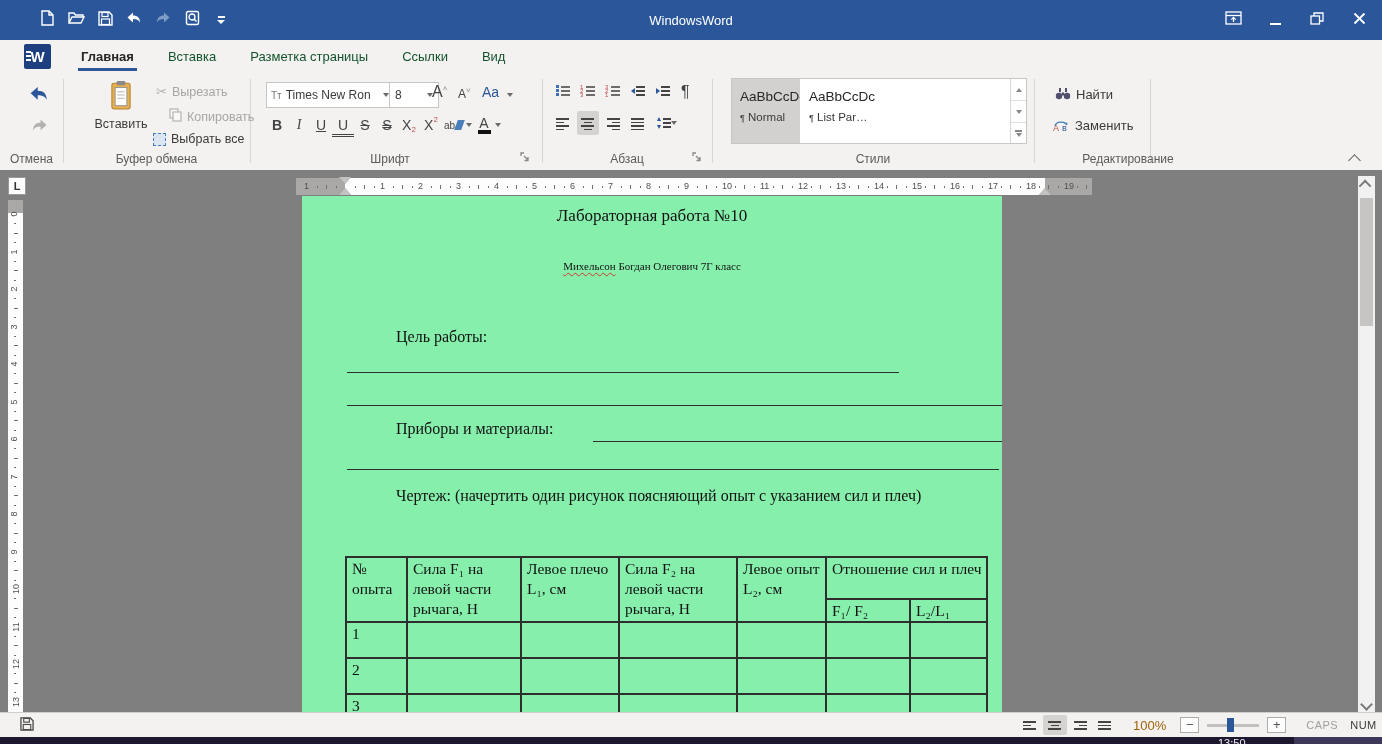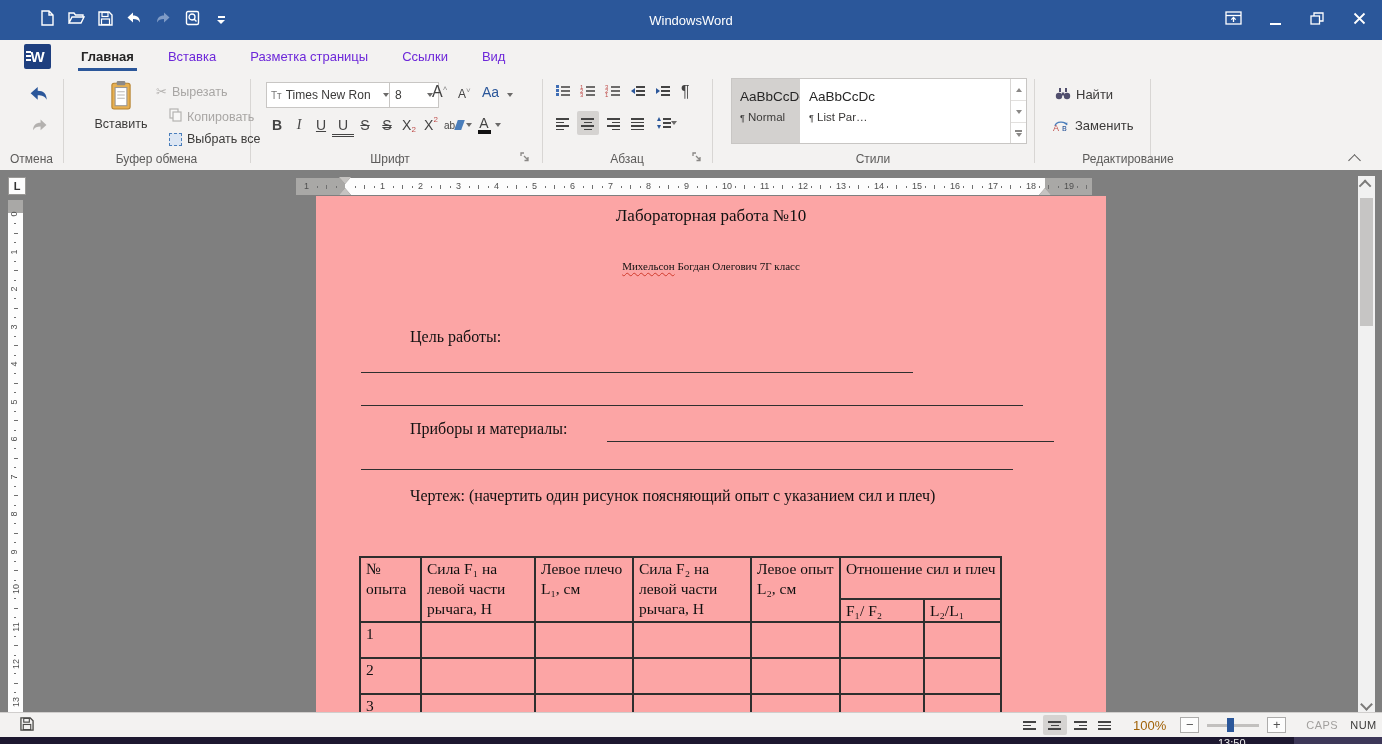--- a/index.html
+++ b/index.html
@@ -16,21 +16,21 @@
              color:#fff;font-size:13px;}
   .winbtns{position:absolute;right:14px;top:0;height:40px;display:flex;align-items:center;gap:24px;}
   .winbtns .wbtn{width:18px;height:16px;display:flex;align-items:center;justify-content:center;}
 
   
   .tabrow{position:absolute;left:0;top:40px;width:1382px;height:33px;background:#f3f2f1;}
   .logo{position:absolute;left:24px;top:4px;width:27px;height:25px;background:#1e3f7f;border-radius:2px;
         color:#fff;font-weight:bold;font-size:15px;display:flex;align-items:center;justify-content:center;}
   .logo:before{content:"";position:absolute;left:2px;top:7px;width:5px;height:1.5px;background:#fff;box-shadow:0 4px 0 #fff, 0 8px 0 #fff;}
   .tabs{position:absolute;left:64px;top:0;height:33px;display:flex;}
-  .tab{position:relative;height:33px;display:flex;align-items:center;padding:0 17px;font-size:13px;color:#6d28d9;cursor:default;}
+  .tab{position:relative;height:33px;display:flex;align-items:center;padding:0 17px;font-size:13px;color:#14532d;cursor:default;}
   .tab.active{color:#262626;font-weight:bold;}
   .tab.active:after{content:"";position:absolute;left:14px;right:14px;bottom:2px;height:3px;background:#2b579a;}
 
   
   .ribbon{position:absolute;left:0;top:73px;width:1382px;height:97px;background:#f3f2f1;border-bottom:1px solid #cfcdcb;}
   .gsep{position:absolute;top:6px;width:1px;height:84px;background:#d8d6d4;}
   .glabel{position:absolute;bottom:4px;font-size:12px;color:#5c5b5a;text-align:center;}
   .rbtn{color:#3b3a39;font-size:12.5px;display:flex;align-items:center;gap:5px;cursor:default;}
   .dim{color:#a8a6a4;}
   .chev{width:0;height:0;border-left:3.5px solid transparent;border-right:3.5px solid transparent;border-top:4px solid #6b6a69;display:inline-block;}
@@ -71,21 +71,21 @@
   .vtick{position:absolute;left:6px;height:1px;background:#707070;}
   .vtick.mid{width:4px;}
   .vtick.dot{width:2px;}
   .tri-down{width:0;height:0;border-left:6px solid transparent;border-right:6px solid transparent;border-top:7px solid #c5c3c1;
             filter:drop-shadow(0 0 0.5px #7a7876);}
   .tri-up{width:0;height:0;border-left:6px solid transparent;border-right:6px solid transparent;border-bottom:7px solid #c5c3c1;
           filter:drop-shadow(0 0 0.5px #7a7876);}
   .indent-box{position:absolute;width:13px;height:6px;background:#c5c3c1;border:1px solid #8a8886;box-sizing:border-box;}
 
   
-  .page{position:absolute;left:316px;top:26px;width:790px;height:516px;background:#fca5a5;overflow:hidden;
+  .page{position:absolute;left:302px;top:26px;width:700px;height:516px;background:#86efac;overflow:hidden;
         font-family:"Liberation Serif","DejaVu Serif",serif;color:#111;}
   .center{text-align:center;}
   .rule{position:absolute;border-top:1px solid #2f2f2f;}
   .wavy{text-decoration:underline;text-decoration-style:wavy;text-decoration-color:#d03a2b;text-decoration-thickness:1px;text-underline-offset:2px;}
 
   table.results{position:absolute;left:43px;top:360px;border-collapse:collapse;table-layout:fixed;
                 font-family:"Liberation Serif","DejaVu Serif",serif;font-size:15.5px;color:#111;}
   table.results th,table.results td{border:2px solid #2e2e2e;vertical-align:top;text-align:left;
                 padding:1px 3px 0 5px;font-weight:normal;line-height:20px;overflow:hidden;}
   tr.h1{height:42px;} tr.h2{height:22px;} tr.d{height:36px;}
@@ -254,21 +254,21 @@
     </div>
     <div class="abs rbtn dim" style="left:169px;top:35px;">
       <span>
         <svg width="13" height="14" viewBox="0 0 13 14">
             <rect x="1" y="1" width="8" height="9" fill="#f8f7f6" stroke="#b5b3b1" stroke-width="1.2"></rect>
             <rect x="4" y="4" width="8" height="9" fill="#f8f7f6" stroke="#b5b3b1" stroke-width="1.2"></rect>
           </svg>
       </span>
       <span>Копировать</span>
     </div>
-    <div class="abs rbtn" style="left:169px;top:59px;">
+    <div class="abs rbtn" style="left:153px;top:59px;">
       <span style="width:13px;height:13px;border:1.5px dashed #4a7ebb;background:#dce6f3;box-sizing:border-box;"></span>
       <span>Выбрать все</span>
     </div>
     <span class="glabel" style="left:63px;width:187px;">Буфер обмена</span>
 
     <div class="combo" style="left:266px;top:9px;width:118px;height:24px;padding:0 4px;">
       <span style="font-size:10px;color:#777;margin-right:4px;">Тт</span>
       <span style="flex:1;white-space:nowrap;overflow:hidden;">Times New Ron</span>
       <span class="chev"></span>
     </div>

